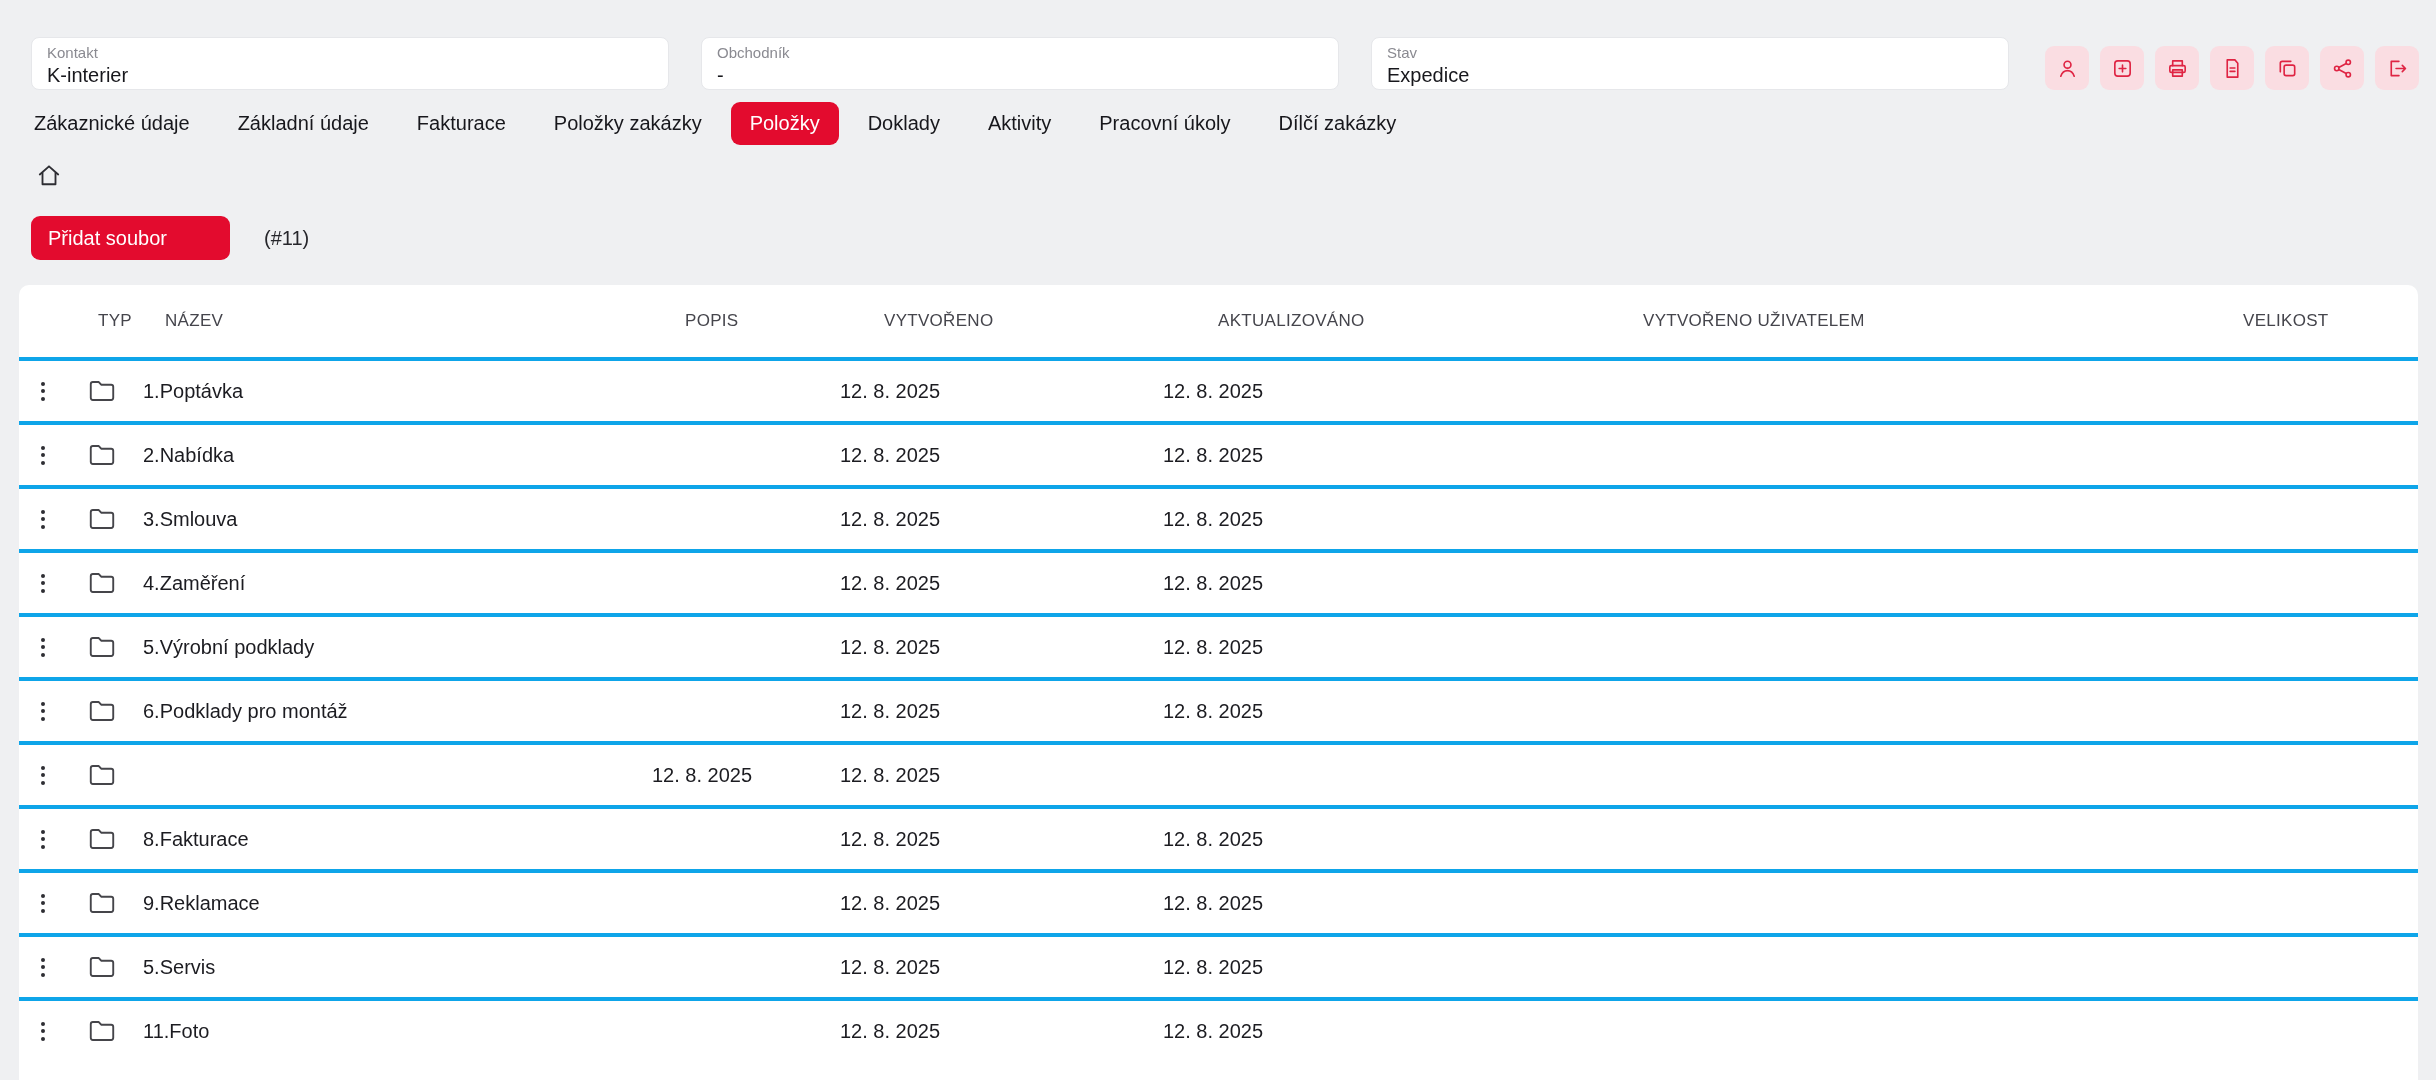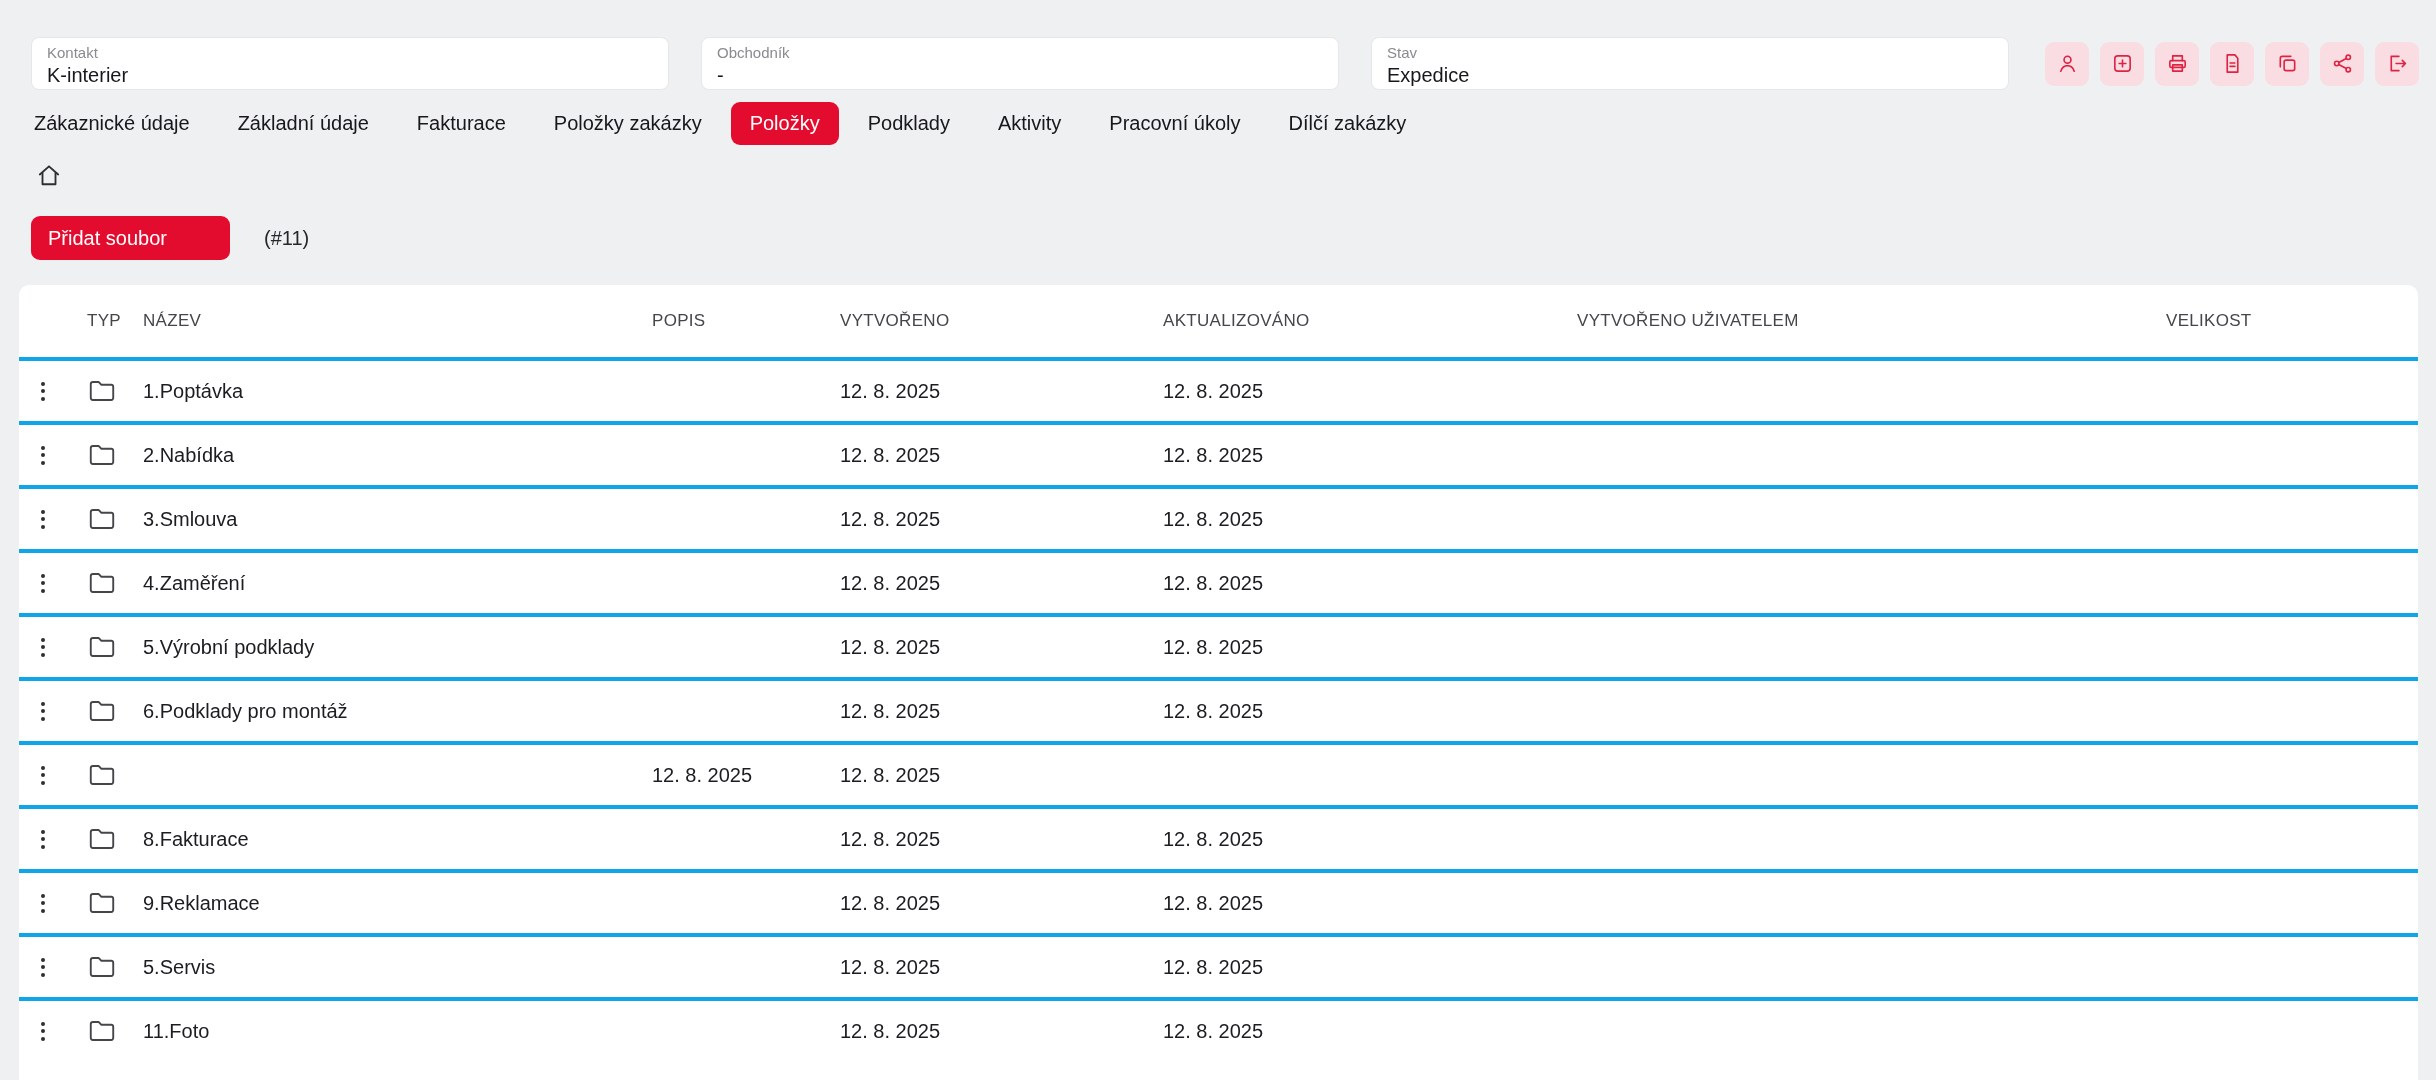--- a/index.html
+++ b/index.html
@@ -10,21 +10,21 @@
     color: #1c1c21;
   }
   .screen {
     width: 2436px; height: 1080px;
     display: flex; flex-direction: column;
     background: #eff0f2;
   }
 
   
   .topbar {
-    display: flex; align-items: center;
+    display: flex; align-items: flex-end;
     padding: 37px 17px 0 31px;
   }
   .fields { display: flex; gap: 32px; }
   .field {
     width: 638px; height: 53px;
     background: #ffffff;
     border: 1px solid #e6e7ea;
     border-radius: 8px;
     padding: 7px 15px 0 15px;
     cursor: pointer;
@@ -85,21 +85,21 @@
     background: #ffffff;
     border-radius: 10px 10px 0 0;
     flex: 1;
     overflow: hidden;
   }
   .grid {
     display: grid;
     grid-template-columns: 48px 56px 509px 188px 323px 414px 589px 1fr;
     align-items: center;
   }
-  .thead { height: 72px; }
+  .thead { height: 72px; gap: 11px; }
   .thead .cell {
     font-size: 17px; color: #45454c;
     letter-spacing: 0.3px;
     padding-left: 20px;
     white-space: nowrap;
   }
   .thead .cell.c-menu { padding-left: 0; }
   .trow { height: 64px; border-top: 4px solid #0ea5e9; }
   .cell { padding-left: 20px; }
   .c-menu { padding-left: 0; display: flex; justify-content: center; }
@@ -190,21 +190,21 @@
       <div class="tab">Zákaznické údaje</div>
 
       <div class="tab">Základní údaje</div>
 
       <div class="tab">Fakturace</div>
 
       <div class="tab">Položky zakázky</div>
 
       <div class="tab active">Položky</div>
 
-      <div class="tab">Podklady</div>
+      <div class="tab">Doklady</div>
 
       <div class="tab">Aktivity</div>
 
       <div class="tab">Pracovní úkoly</div>
 
       <div class="tab">Dílčí zakázky</div>
 
   </div>
 
   <div class="crumb-row">

